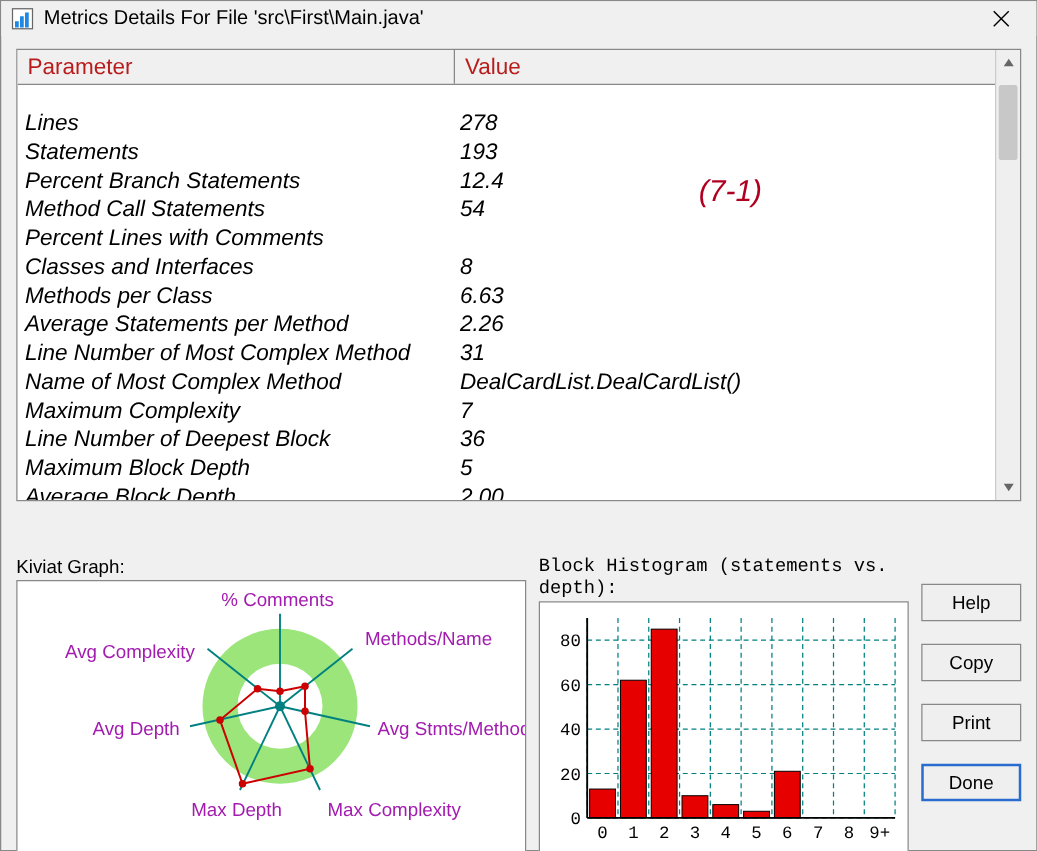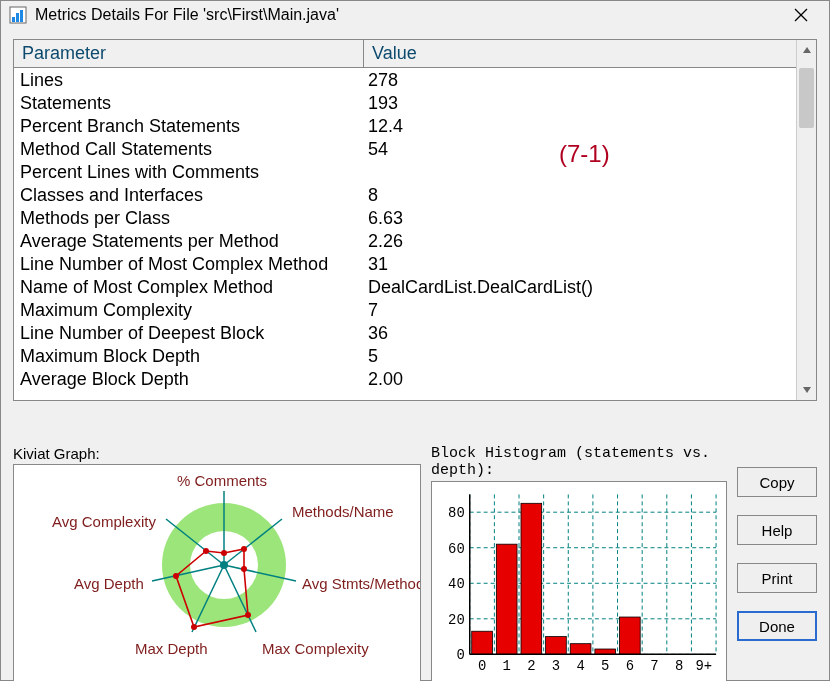--- a/index.html
+++ b/index.html
@@ -62,29 +62,30 @@
   .table-inner { flex:1; position:relative; overflow:hidden; }
   .thead {
     display: flex;
     height: 28px;
     border-bottom: 1px solid #888;
     background: #f0f0f0;
   }
   .thead .col {
     padding: 2px 8px;
     font-size: 18px;
-    color: #0c4a6e;
+    color: #b91c1c;
     border-right: 1px solid #888;
     display:flex; align-items:center;
   }
   .thead .col.param { width: 350px; }
   .thead .col.value { flex: 1; border-right: none; }
   .tbody {
-    padding: 2px 0;
+    padding: 20px 0;
     position: relative;
+    font-style: italic;
   }
   .trow {
     display: flex;
     height: 23px;
     font-size: 18px;
   }
   .trow .cparam { width: 350px; padding-left: 6px; }
   .trow .cval { flex:1; padding-left: 4px; }
   .annotation {
     position: absolute;
@@ -151,21 +152,21 @@
     border: 1px solid #888;
     background: #efefef;
     font-size: 15px;
     cursor: pointer;
     display:flex; align-items:center; justify-content:center;
   }
   .btn.primary {
     border: 2px solid #2a6bcf;
   }
   
-  .klabel { position:absolute; font-size:15px; color:#7f1d1d; white-space:nowrap; }
+  .klabel { position:absolute; font-size:15px; color:#a21caf; white-space:nowrap; }
   
   .hist-svg { width:100%; height:100%; }
 </style>
 </head>
 <body>
 
 <div class="window">
   <div class="titlebar">
     <span class="app-icon">
       <svg viewBox="0 0 18 18" width="18" height="18">
@@ -297,21 +298,21 @@
                 <circle cx="-30" cy="62" r="3"></circle>
                   <circle cx="-48" cy="11" r="3"></circle>
                 <circle cx="-18" cy="-14" r="3"></circle>
               </g>
             </g>
           </svg>
           <span class="klabel" style="left:163px; top:7px;">% Comments</span>
           <span class="klabel" style="left:278px; top:38px;">Methods/Name</span>
           <span class="klabel" style="left:288px; top:110px;">Avg Stmts/Method</span>
           <span class="klabel" style="left:248px; top:175px;">Max Complexity</span>
-          <span class="klabel" style="left:121px; top:175px;">Max Depth</span>
+          <span class="klabel" style="left:139px; top:175px;">Max Depth</span>
           <span class="klabel" style="left:60px; top:110px;">Avg Depth</span>
           <span class="klabel" style="left:38px; top:48px;">Avg Complexity</span>
         </div>
       </div>
 
       <div class="panel histo">
         <div class="panel-label">Block Histogram (statements vs. depth):</div>
         <div class="panel-box">
           <svg class="hist-svg" id="hist-svg" viewBox="0 0 296 195">
               <line x1="38" y1="171" x2="286" y2="171" stroke="#008080" stroke-width="1" stroke-dasharray="4 3"></line>
@@ -355,21 +356,21 @@
               <text x="174.4" y="187" text-anchor="middle" font-size="14" fill="#000">5</text>
               <text x="199.20000000000002" y="187" text-anchor="middle" font-size="14" fill="#000">6</text>
               <text x="224" y="187" text-anchor="middle" font-size="14" fill="#000">7</text>
               <text x="248.8" y="187" text-anchor="middle" font-size="14" fill="#000">8</text>
               <text x="273.6" y="187" text-anchor="middle" font-size="14" fill="#000">9+</text>
             </svg>
         </div>
       </div>
 
       <div class="buttons-col">
+        <div class="btn">Help</div>
         <div class="btn">Copy</div>
-        <div class="btn">Help</div>
         <div class="btn">Print</div>
         <div class="btn primary">Done</div>
       </div>
 
     </div>
   </div>
 </div>
 
 </body></html>

